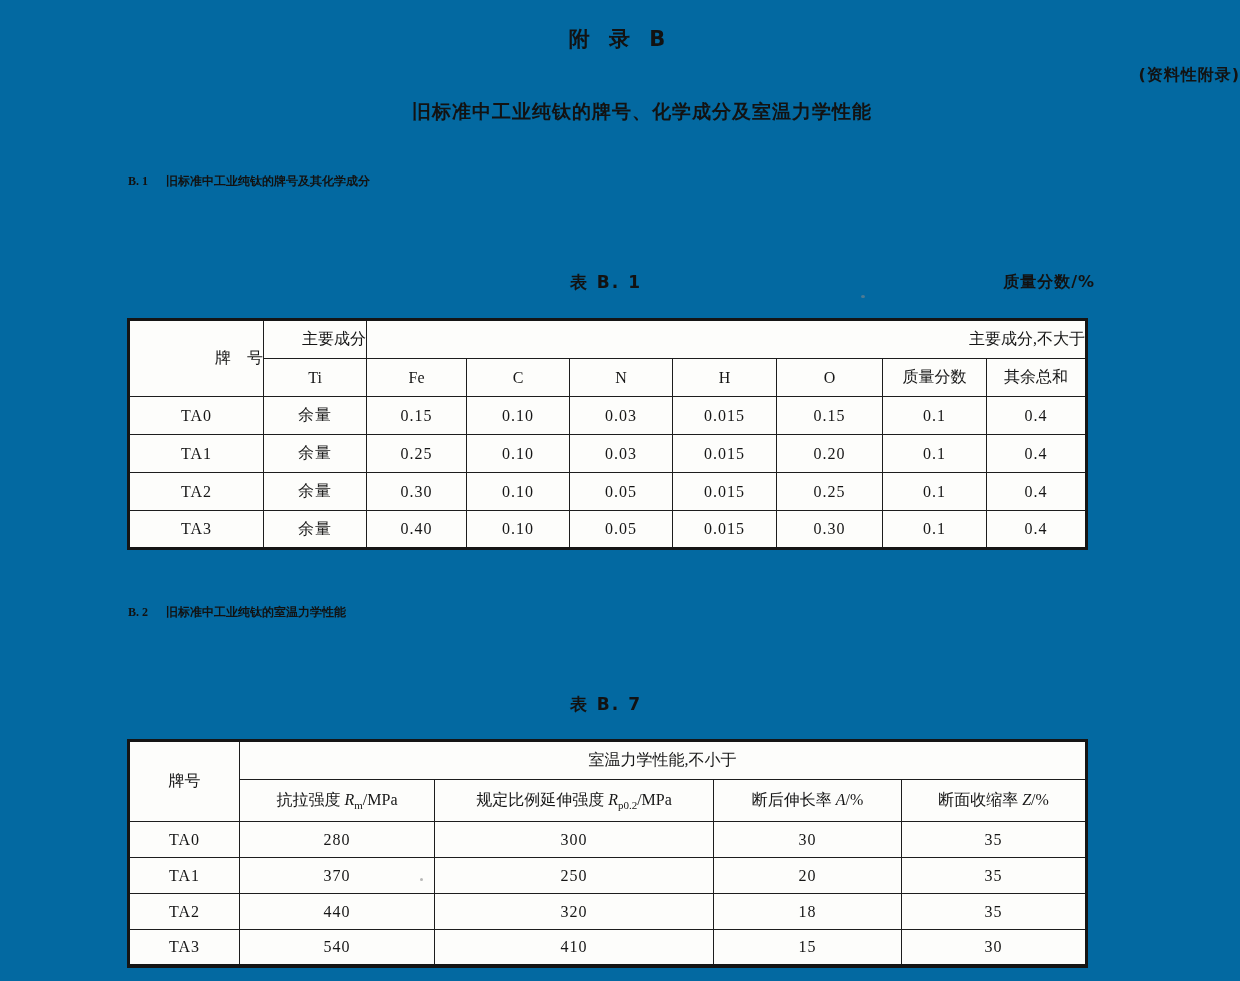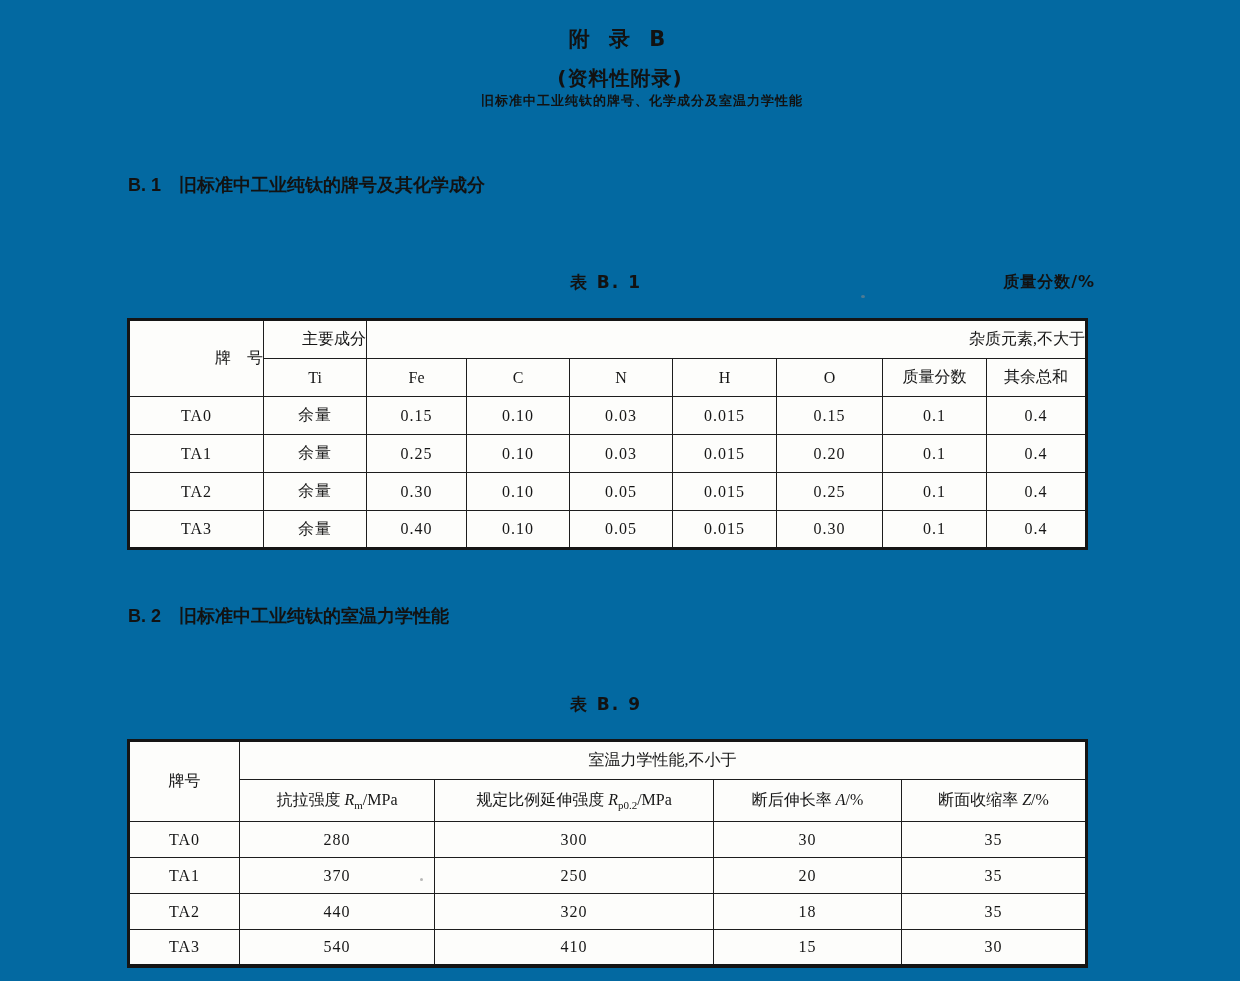--- a/index.html
+++ b/index.html
@@ -18,29 +18,29 @@
     position: absolute;
     top: 25px;
     left: 0;
     width: 1240px;
     text-align: center;
     font-family: "DejaVu Sans", sans-serif;
     font-weight: bold;
     color: #121212;
   }
   .doc-title   { font-size: 21px; letter-spacing: 6px; }
-  .doc-note    { font-size: 20px; margin-top: 12px; letter-spacing: 1px; }
-  .doc-subject { font-size: 13px; letter-spacing: 1px; padding-left: 44px; }
+  .doc-note    { font-size: 16px; margin-top: 12px; letter-spacing: 1px; text-align: right; }
+  .doc-subject { font-size: 19px; margin-top: 13px; letter-spacing: 1px; padding-left: 44px; }
   
   .section-heading {
     position: absolute;
     left: 128px;
-    font-family: Liberation Sans, sans-serif;
+    font-family: Liberation Serif, serif;
     font-weight: bold;
-    font-size: 18px;
+    font-size: 12px;
     color: #121212;
     white-space: nowrap;
   }
   .section-heading .sec-num { margin-right: 18px; }
   #sec-b1 { top: 173px; }
   #sec-b2 { top: 604px; text-align: center; }
   
   .caption-row {
     position: absolute;
     left: 127px;
@@ -134,21 +134,21 @@
       <col style="width:103px">
         <col style="width:104px">
         <col style="width:106px">
         <col style="width:104px">
         <col style="width:100px">
     </colgroup>
     <thead>
       <tr>
         <th rowspan="2">牌　号</th>
         <th>主要成分</th>
-        <th colspan="7">杂质元素,不大于</th>
+        <th colspan="7">主要成分,不大于</th>
       </tr>
       <tr>
         <th>Ti</th>
         <th>Fe</th>
         <th>C</th>
         <th>N</th>
         <th>H</th>
         <th>O</th>
         <th>质量分数</th>
         <th>其余总和</th>
@@ -200,21 +200,21 @@
         <td>0.4</td>
       </tr>
     </tbody>
   </table>
 
   <div class="section-heading" id="sec-b2">
     <span class="sec-num">B. 2</span><span>旧标准中工业纯钛的室温力学性能</span>
   </div>
 
   <div class="caption-row" id="caption-b2">
-    <span class="table-caption">表 B. 9</span>
+    <span class="table-caption">表 B. 7</span>
   </div>
 
   <table class="data-table" id="table-b2">
     <colgroup>
       <col style="width:111px">
         <col style="width:195px">
         <col style="width:279px">
         <col style="width:188px">
         <col style="width:185px">
     </colgroup>

